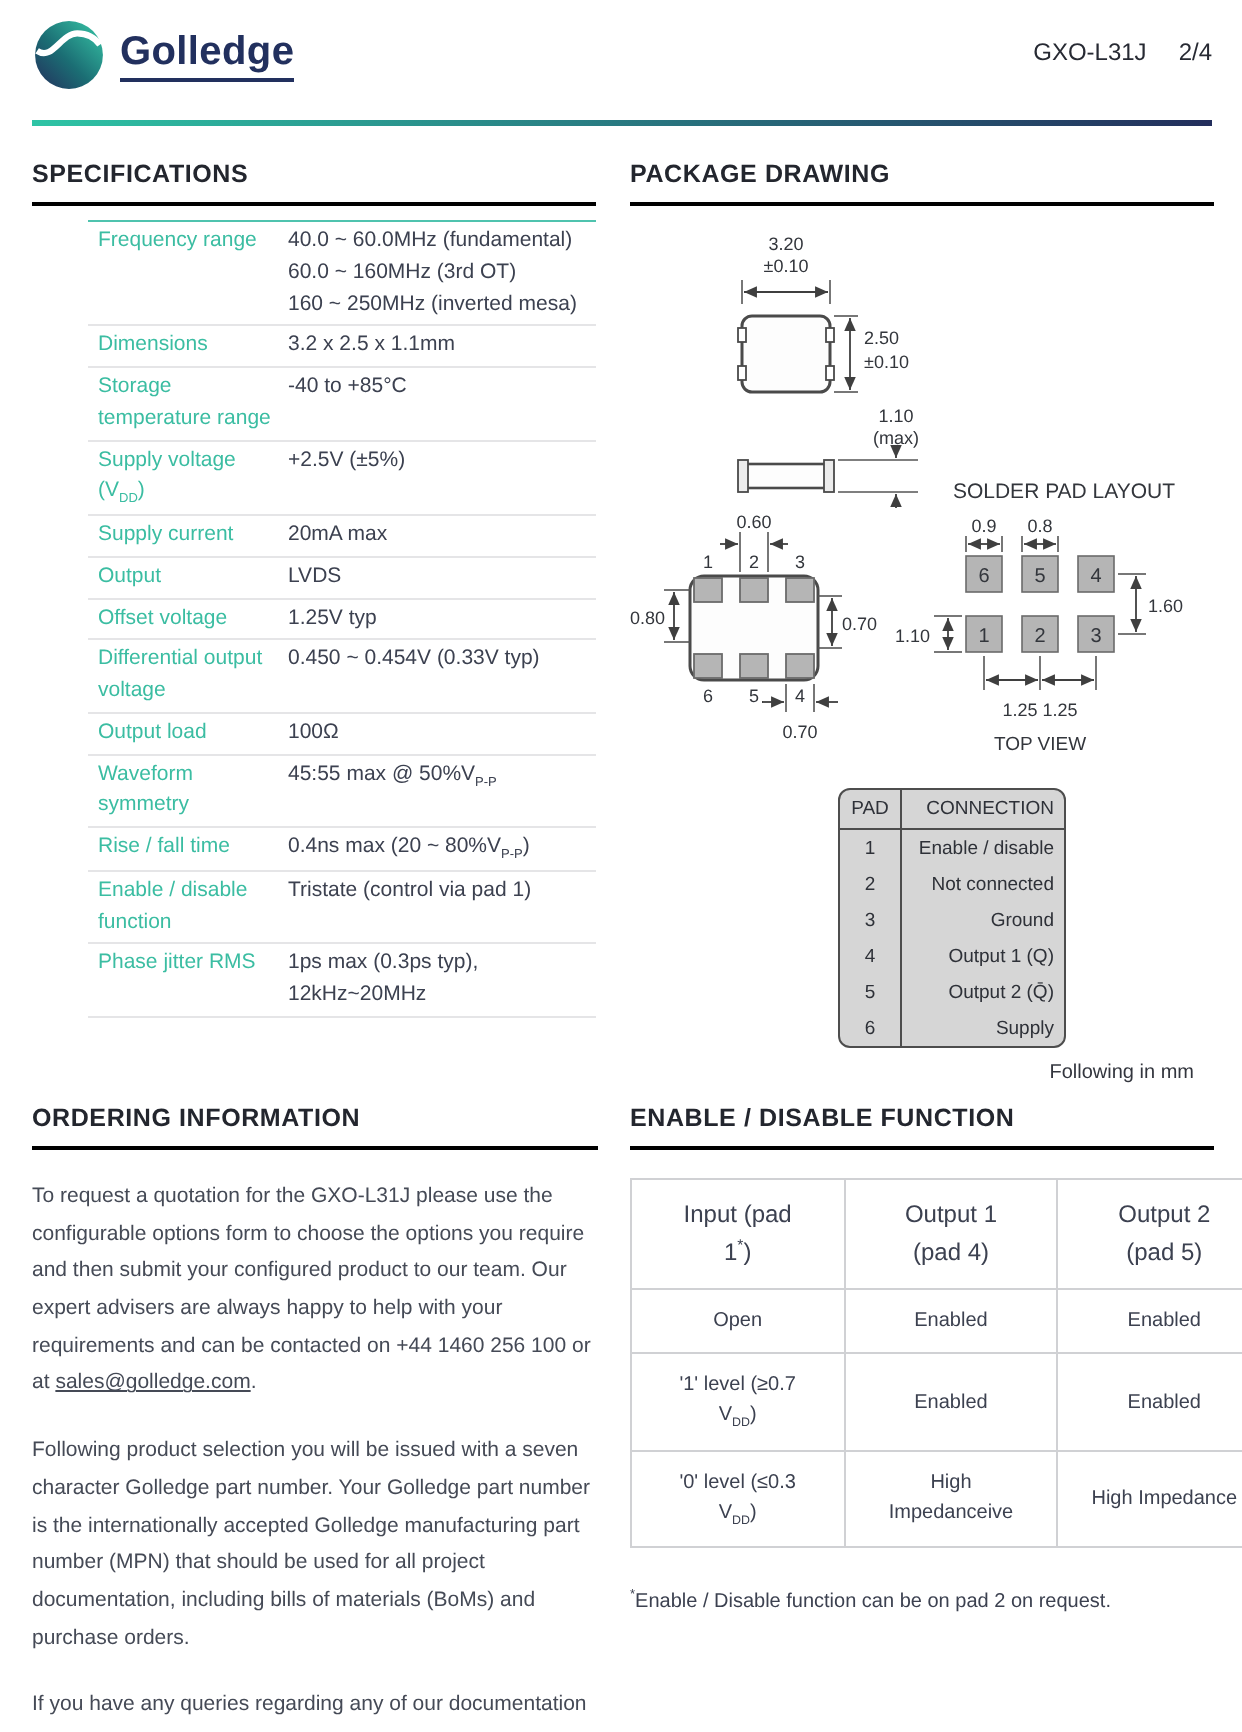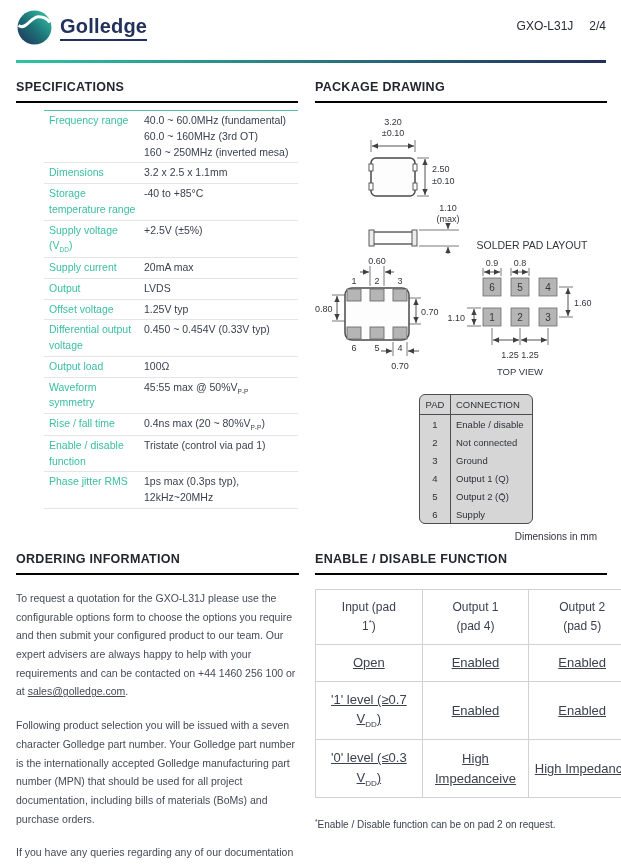--- a/index.html
+++ b/index.html
@@ -45,35 +45,35 @@
   .pkg-svg { display:block; margin-top:5px; }
   .pkg-svg text { fill:#33363c; }
   .pad-conn-table {
     margin:6px 0 0 104px; width:114px; border:1.5px solid #4d4d4d; border-radius:6px;
     background:#d6d6d6; border-collapse:separate; border-spacing:0;
     font-size:9.5px; color:#2e3138;
   }
   .pad-conn-table th { font-weight:normal; padding:4px 5px; }
   .pad-conn-table td { padding:3.5px 5px; }
   .pad-col  { text-align:center; width:30px; }
-  .conn-col { border-left:1.3px solid #4d4d4d; text-align:left; }
+  .conn-col { border-left:1.3px solid #4d4d4d; text-align:right; }
   .pad-conn-table th { border-bottom:1.3px solid #4d4d4d; }
   .dims-note { text-align:right; font-size:10px; color:#33363e; margin-top:7px; padding-right:10px; }
 
   
   .order-text p { font-size:10.5px; line-height:1.78; color:#454a56; margin:0 0 15px 0; }
   .order-text { margin-top:14px; }
   .email-link { color:#454a56; text-decoration:underline; cursor:pointer; }
 
   
   .ed-table { margin-top:14px; border-collapse:collapse; width:321px;
     text-align:center; color:#3c4150; }
   .ed-table th, .ed-table td { border:1px solid #d0d1d4; white-space:pre-line; }
   .ed-table th { font-size:12px; font-weight:normal; padding:8px 4px; line-height:1.6; width:33.3%; }
-  .ed-table td { font-size:13px; padding:8px 4px; line-height:1.5;text-decoration:underline; }
+  .ed-table td { font-size:10px; padding:8px 4px; line-height:1.5; }
   .ed-footnote { margin-top:20px; font-size:10px; color:#3c4150; }
 </style>
 </head>
 <body>
 
 <div class="header">
   <div class="logo">
     <svg width="37" height="37" viewBox="0 0 36 36">
       <defs>
         <linearGradient id="lgrad" x1="0" y1="1" x2="1" y2="0">
@@ -299,21 +299,21 @@
     <tr>
       <td class="pad-col">5</td>
       <td class="conn-col">Output 2 (Q̄)</td>
     </tr>
     <tr>
       <td class="pad-col">6</td>
       <td class="conn-col">Supply</td>
     </tr>
   </tbody>
     </table>
-  <div class="dims-note">Dimensions in mm</div>
+  <div class="dims-note">Following in mm</div>
 </div>
 
 <div class="col-order">
   <h2 class="section-title">ORDERING INFORMATION</h2>
   <div class="order-text">
     <p><span>To request a quotation for the GXO-L31J please use the configurable options form to choose the options you require and then submit your configured product to our team. Our expert advisers are always happy to help with your requirements and can be contacted on +44 1460 256 100 or at </span><a class="email-link">sales@golledge.com</a><span>.</span></p>
     <p>Following product selection you will be issued with a seven character Golledge part number. Your Golledge part number is the internationally accepted Golledge manufacturing part number (MPN) that should be used for all project documentation, including bills of materials (BoMs) and purchase orders.</p>
     <p>If you have any queries regarding any of our documentation our dedicated sales team will be happy to help.</p>
   </div>
 </div>

